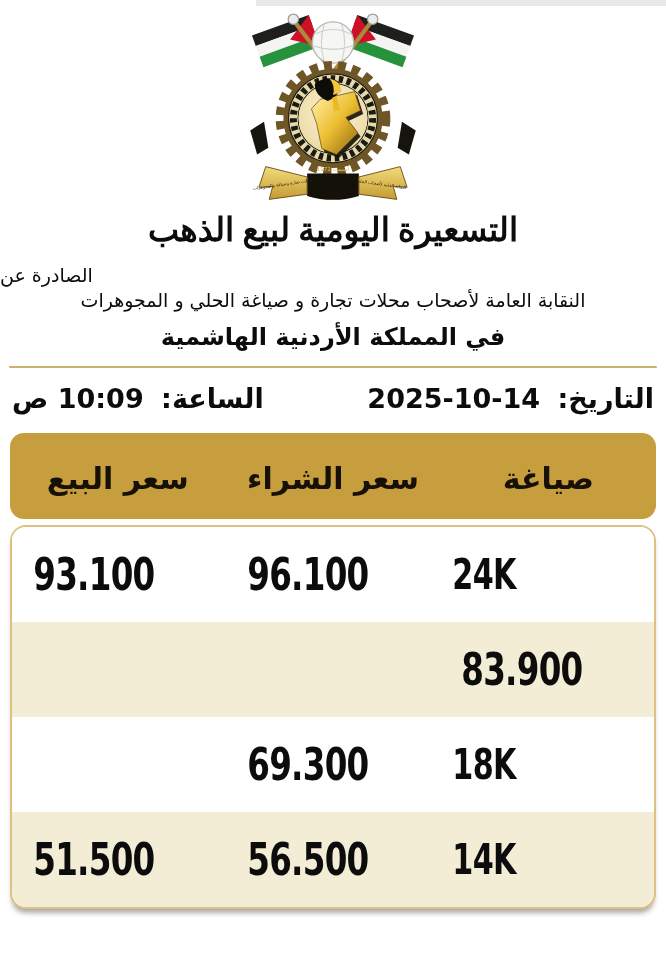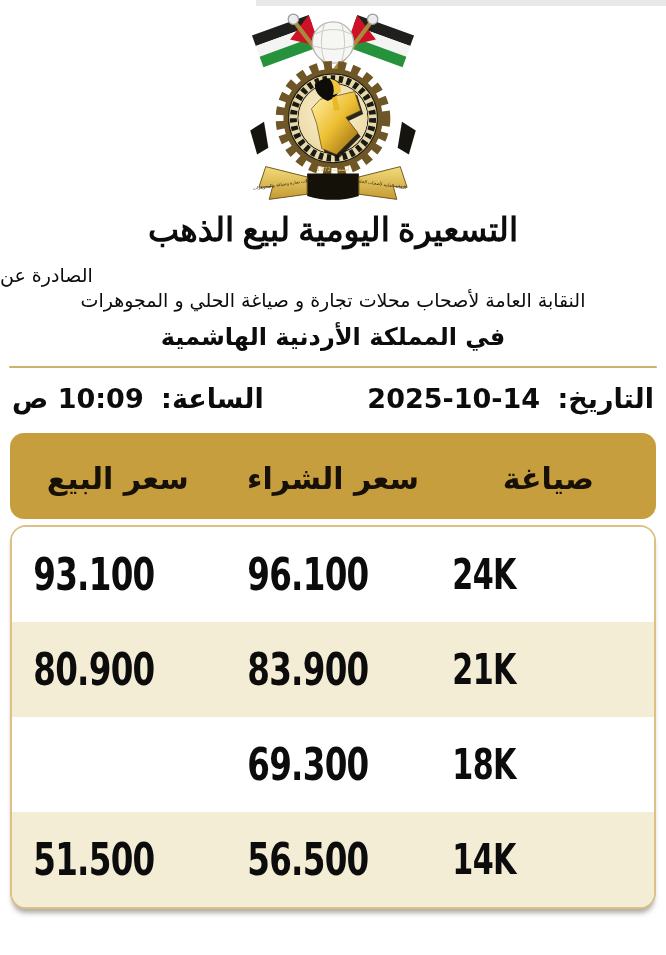--- a/index.html
+++ b/index.html
@@ -156,23 +156,21 @@
   <div class="hcell">سعر البيع</div>
 </div>
 
 <div class="tcard">
   <div class="trow white">
     <div class="tcell"><span class="knum">24K</span></div>
     <div class="tcell"><span class="num">96.100</span></div>
     <div class="tcell"><span class="num">93.100</span></div>
   </div>
   <div class="trow cream">
-    <div class="tcell"><span class="knum">21K</span></div>
     <div class="tcell"><span class="num">83.900</span></div>
-    <div class="tcell"><span class="num">80.900</span></div>
   </div>
   <div class="trow white">
     <div class="tcell"><span class="knum">18K</span></div>
     <div class="tcell"><span class="num">69.300</span></div>
   </div>
   <div class="trow cream">
     <div class="tcell"><span class="knum">14K</span></div>
     <div class="tcell"><span class="num">56.500</span></div>
     <div class="tcell"><span class="num">51.500</span></div>
   </div>

